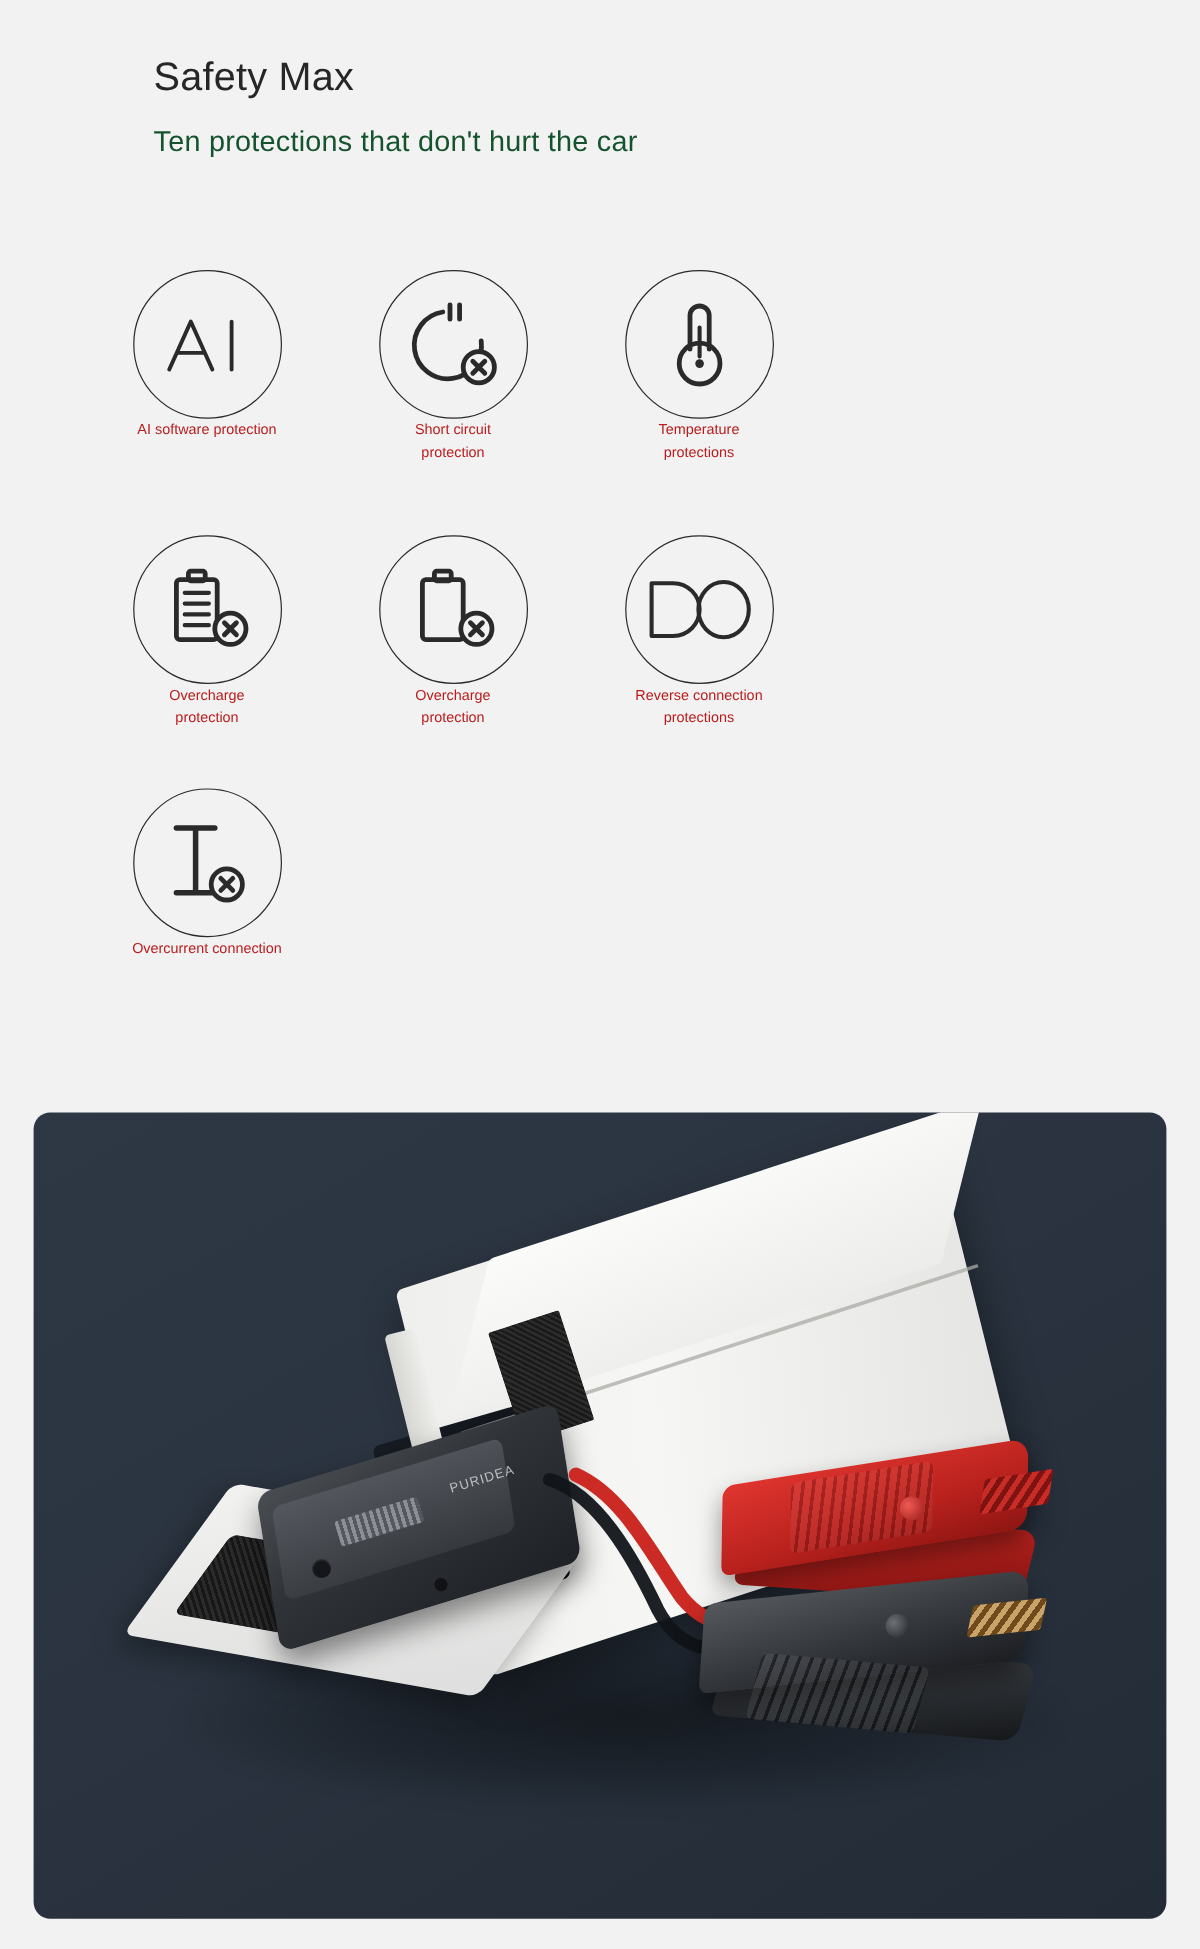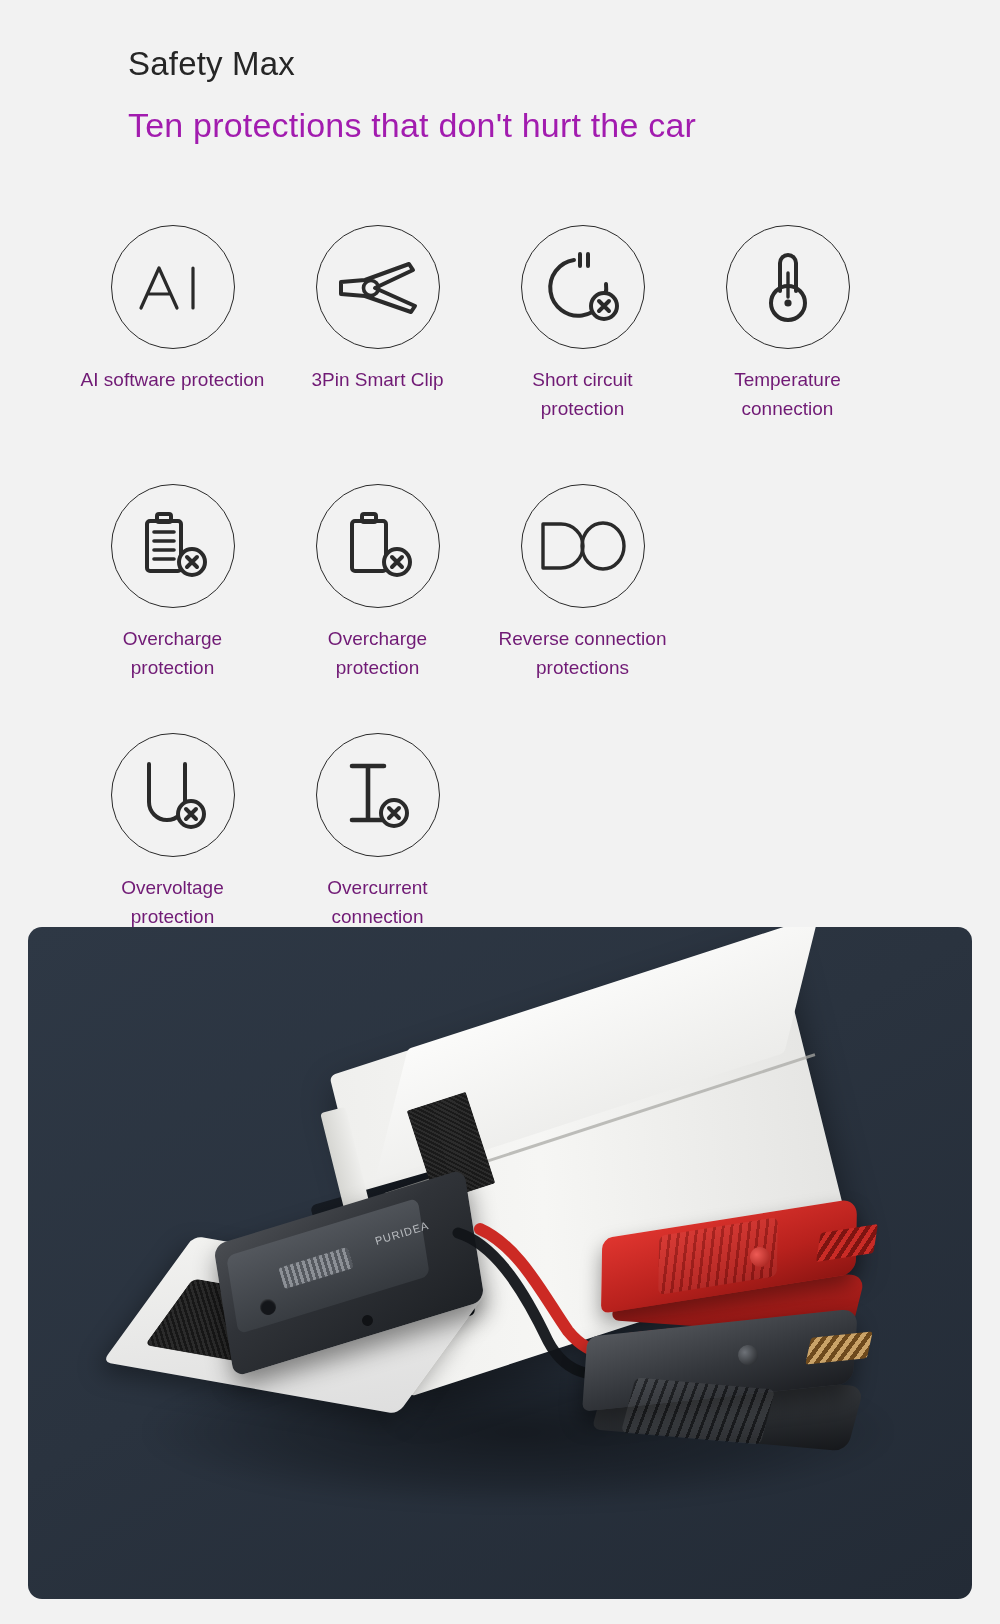--- a/index.html
+++ b/index.html
@@ -26,23 +26,23 @@
     top: 42px;
   }
   .title-main {
     font-size: 33px;
     font-weight: 400;
     color: #262626;
     letter-spacing: 0.2px;
     line-height: 1.35;
   }
   .title-sub {
-    font-size: 34px;
+    font-size: 24px;
     font-weight: 400;
-    color: #a21caf;
+    color: #14532d;
     letter-spacing: 0.2px;
     line-height: 1.35;
     margin-top: 16px;
   }
 
   
   .grid {
     position: absolute;
     left: 70px;
     top: 225px;
@@ -66,24 +66,23 @@
     border-radius: 50%;
     border: 1.6px solid #2a2a2a;
     display: flex;
     align-items: center;
     justify-content: center;
     background: transparent;
   }
   .icon-circle svg { display: block; overflow: visible; }
 
   .cell-label {
-    margin-top: 16px;
-    font-size: 19px;
+    font-size: 12px;
     line-height: 1.55;
-    color: #701a75;
+    color: #b91c1c;
     text-align: center;
     max-width: 190px;
     white-space: pre-line;
   }
 
   .row-gap { height: 60px; }
   .row-gap-2 { height: 50px; }
 
   
   .photo-panel {
@@ -365,29 +364,20 @@
       <div class="cell">
         <div class="icon-circle">
           <svg width="80" height="54" viewBox="0 0 80 54">
             <path d="M8 48 L26 8 L44 48 M15 34 H37" fill="none" stroke="#2a2a2a" stroke-width="3.2" stroke-linecap="round" stroke-linejoin="round"></path>
             <path d="M60 8 V48" fill="none" stroke="#2a2a2a" stroke-width="3.2" stroke-linecap="round"></path>
           </svg>
         </div>
         <div class="cell-label">AI software protection</div>
       </div>
 
-      <div class="cell">
-        <div class="icon-circle">
-          <svg width="86" height="62" viewBox="0 0 86 62">
-            <path d="M6 26 L6 38 L30 40 L76 56 L80 50 L40 32 L78 14 L74 8 L30 24 Z" fill="none" stroke="#2a2a2a" stroke-width="4" stroke-linejoin="round" stroke-linecap="round"></path>
-            <circle cx="36" cy="32" r="7.5" fill="none" stroke="#2a2a2a" stroke-width="3.6"></circle>
-          </svg>
-        </div>
-        <div class="cell-label">3Pin Smart Clip</div>
-      </div>
 
       <div class="cell">
         <div class="icon-circle">
           <svg width="78" height="78" viewBox="0 0 78 78">
             <path d="M30 12 A28 28 0 1 0 62 36" fill="none" stroke="#2a2a2a" stroke-width="4" stroke-linecap="round"></path>
             <path d="M36 6 V18 M44 6 V18" fill="none" stroke="#2a2a2a" stroke-width="4" stroke-linecap="round"></path>
             <circle cx="60" cy="58" r="13" fill="#f2f2f2" stroke="#2a2a2a" stroke-width="4"></circle>
             <path d="M55 53 L65 63 M65 53 L55 63" stroke="#2a2a2a" stroke-width="4" stroke-linecap="round"></path>
           </svg>
         </div>
@@ -398,21 +388,21 @@
       <div class="cell">
         <div class="icon-circle">
           <svg width="60" height="80" viewBox="0 0 60 80">
             <path d="M22 44 V16 a8 8 0 0 1 16 0 V44" fill="none" stroke="#2a2a2a" stroke-width="4" stroke-linecap="round"></path>
             <circle cx="30" cy="56" r="17" fill="none" stroke="#2a2a2a" stroke-width="4"></circle>
             <path d="M30 26 V50" stroke="#2a2a2a" stroke-width="3.4" stroke-linecap="round"></path>
             <circle cx="30" cy="56" r="3.6" fill="#2a2a2a"></circle>
           </svg>
         </div>
         <div class="cell-label">Temperature
-connection</div>
+protections</div>
       </div>
 
     </div>
 
     <div class="row-gap"></div>
 
     <div class="grid-row row-2">
 
       <div class="cell">
         <div class="icon-circle">
@@ -452,30 +442,20 @@
 protections</div>
       </div>
 
 
     </div>
 
     <div class="row-gap-2"></div>
 
     <div class="grid-row">
 
-      <div class="cell">
-        <div class="icon-circle">
-          <svg width="80" height="78" viewBox="0 0 80 78">
-            <path d="M16 8 V46 a18 18 0 0 0 36 0 V8" fill="none" stroke="#2a2a2a" stroke-width="4" stroke-linecap="round"></path>
-            <circle cx="58" cy="58" r="13" fill="#f2f2f2" stroke="#2a2a2a" stroke-width="4"></circle>
-            <path d="M53 53 L63 63 M63 53 L53 63" stroke="#2a2a2a" stroke-width="4" stroke-linecap="round"></path>
-          </svg>
-        </div>
-        <div class="cell-label">Overvoltage protection</div>
-      </div>
 
       <div class="cell">
         <div class="icon-circle">
           <svg width="80" height="78" viewBox="0 0 80 78">
             <path d="M14 10 H46 M30 10 V64 M14 64 H46" fill="none" stroke="#2a2a2a" stroke-width="4.6" stroke-linecap="round"></path>
             <circle cx="56" cy="57" r="13" fill="#f2f2f2" stroke="#2a2a2a" stroke-width="4"></circle>
             <path d="M51 52 L61 62 M61 52 L51 62" stroke="#2a2a2a" stroke-width="4" stroke-linecap="round"></path>
           </svg>
         </div>
         <div class="cell-label">Overcurrent connection</div>

